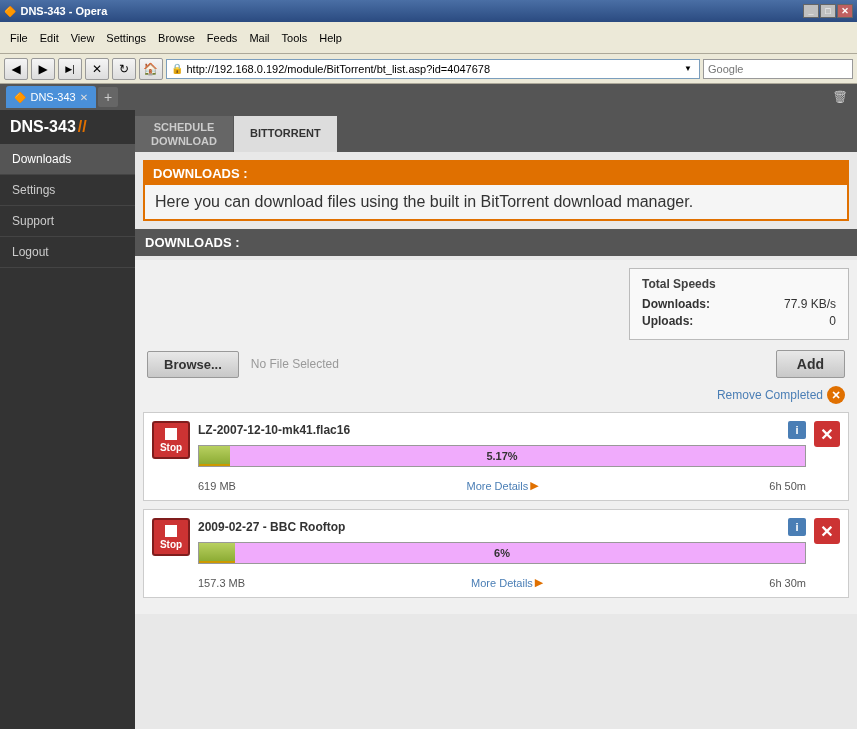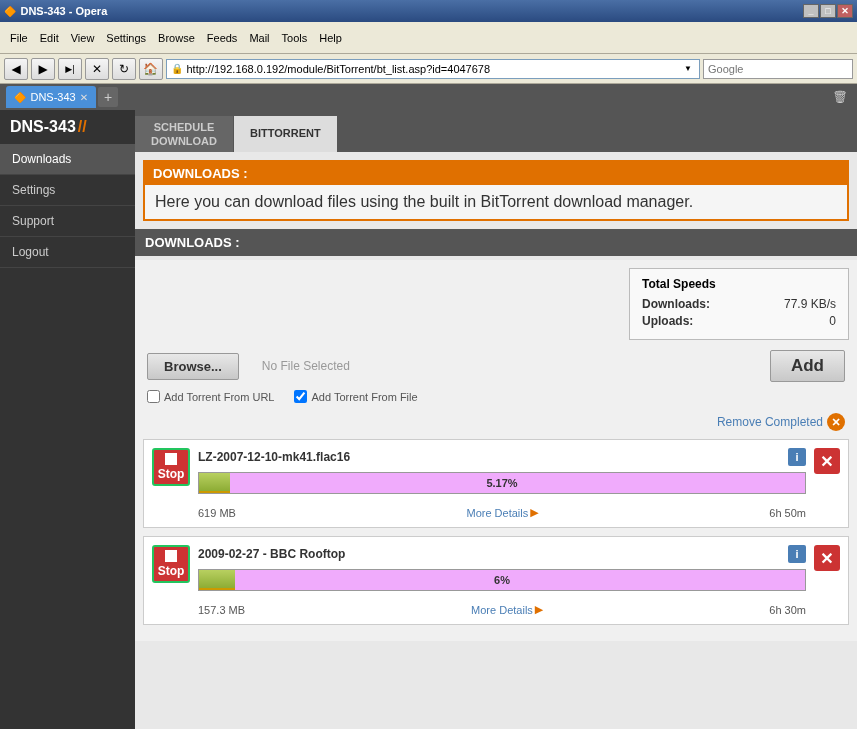--- a/index.html
+++ b/index.html
@@ -241,36 +241,36 @@
       background: #f9f9f9;
       padding: 8px 12px;
       width: 220px;
       margin-left: auto;
       margin-bottom: 10px;
     }
     .speed-panel-title {
       font-weight: bold;
       font-size: 12px;
       margin-bottom: 6px;
-      color: #000000;
+      color: #404040;
     }
     .speed-row {
       display: flex;
       justify-content: space-between;
       font-size: 12px;
       margin-bottom: 3px;
     }
     .speed-label { color: #333; font-weight: bold; }
     .speed-value { color: #333; }
 
     
     .browse-area {
       display: flex;
       align-items: center;
-      gap: 23px;
+      gap: 12px;
       margin-bottom: 8px;
       padding: 0 4px;
     }
     .browse-btn {
       background: linear-gradient(to bottom, #e8e8e8, #c8c8c8);
       border: 1px solid #999;
       border-radius: 2px;
       padding: 5px 16px;
       font-size: 13px;
       font-weight: bold;
@@ -280,21 +280,21 @@
     .file-name-display {
       color: #999;
       font-size: 12px;
       flex: 1;
     }
     .add-btn {
       background: linear-gradient(to bottom, #e8e8e8, #c8c8c8);
       border: 1px solid #999;
       border-radius: 2px;
       padding: 5px 20px;
-      font-size: 17px;
+      font-size: 14px;
       font-weight: bold;
       cursor: pointer;
       color: #333;
     }
 
     
     .checkbox-row {
       display: flex;
       gap: 20px;
       align-items: center;
@@ -340,31 +340,31 @@
       background: white;
       border: 1px solid #ccc;
       margin-bottom: 8px;
       padding: 8px;
       display: flex;
       align-items: flex-start;
       gap: 8px;
     }
     .stop-btn {
       background: #cc3333;
-      border: 2px solid #22c55e;
+      border: 2px solid #7f1d1d;
       border-radius: 3px;
       width: 38px;
       height: 38px;
       display: flex;
       flex-direction: column;
       align-items: center;
       justify-content: center;
       cursor: pointer;
       color: white;
-      font-size: 12px;
+      font-size: 10px;
       font-weight: bold;
       flex-shrink: 0;
     }
     .stop-btn-square {
       width: 12px; height: 12px;
       background: white;
       margin-bottom: 2px;
     }
     .torrent-details { flex: 1; }
     .torrent-name-row {
@@ -551,30 +551,20 @@
             <span class="speed-value">0</span>
           </div>
         </div>
 
         <div class="browse-area">
           <button class="browse-btn">Browse...</button>
           <span class="file-name-display">No File Selected</span>
           <button class="add-btn">Add</button>
         </div>
 
-        <div class="checkbox-row">
-          <label class="checkbox-label">
-            <input type="checkbox" style="">
-            <span>Add Torrent From URL</span>
-          </label>
-          <label class="checkbox-label">
-            <input type="checkbox" checked="" style="">
-            <span>Add Torrent From File</span>
-          </label>
-        </div>
 
         <div class="remove-completed-row">
           <a class="remove-completed-link">Remove Completed</a>
           <div class="remove-icon">✕</div>
         </div>
 
         <div class="torrent-item">
           <div class="stop-btn">
             <div class="stop-btn-square"></div>
             <span>Stop</span>

